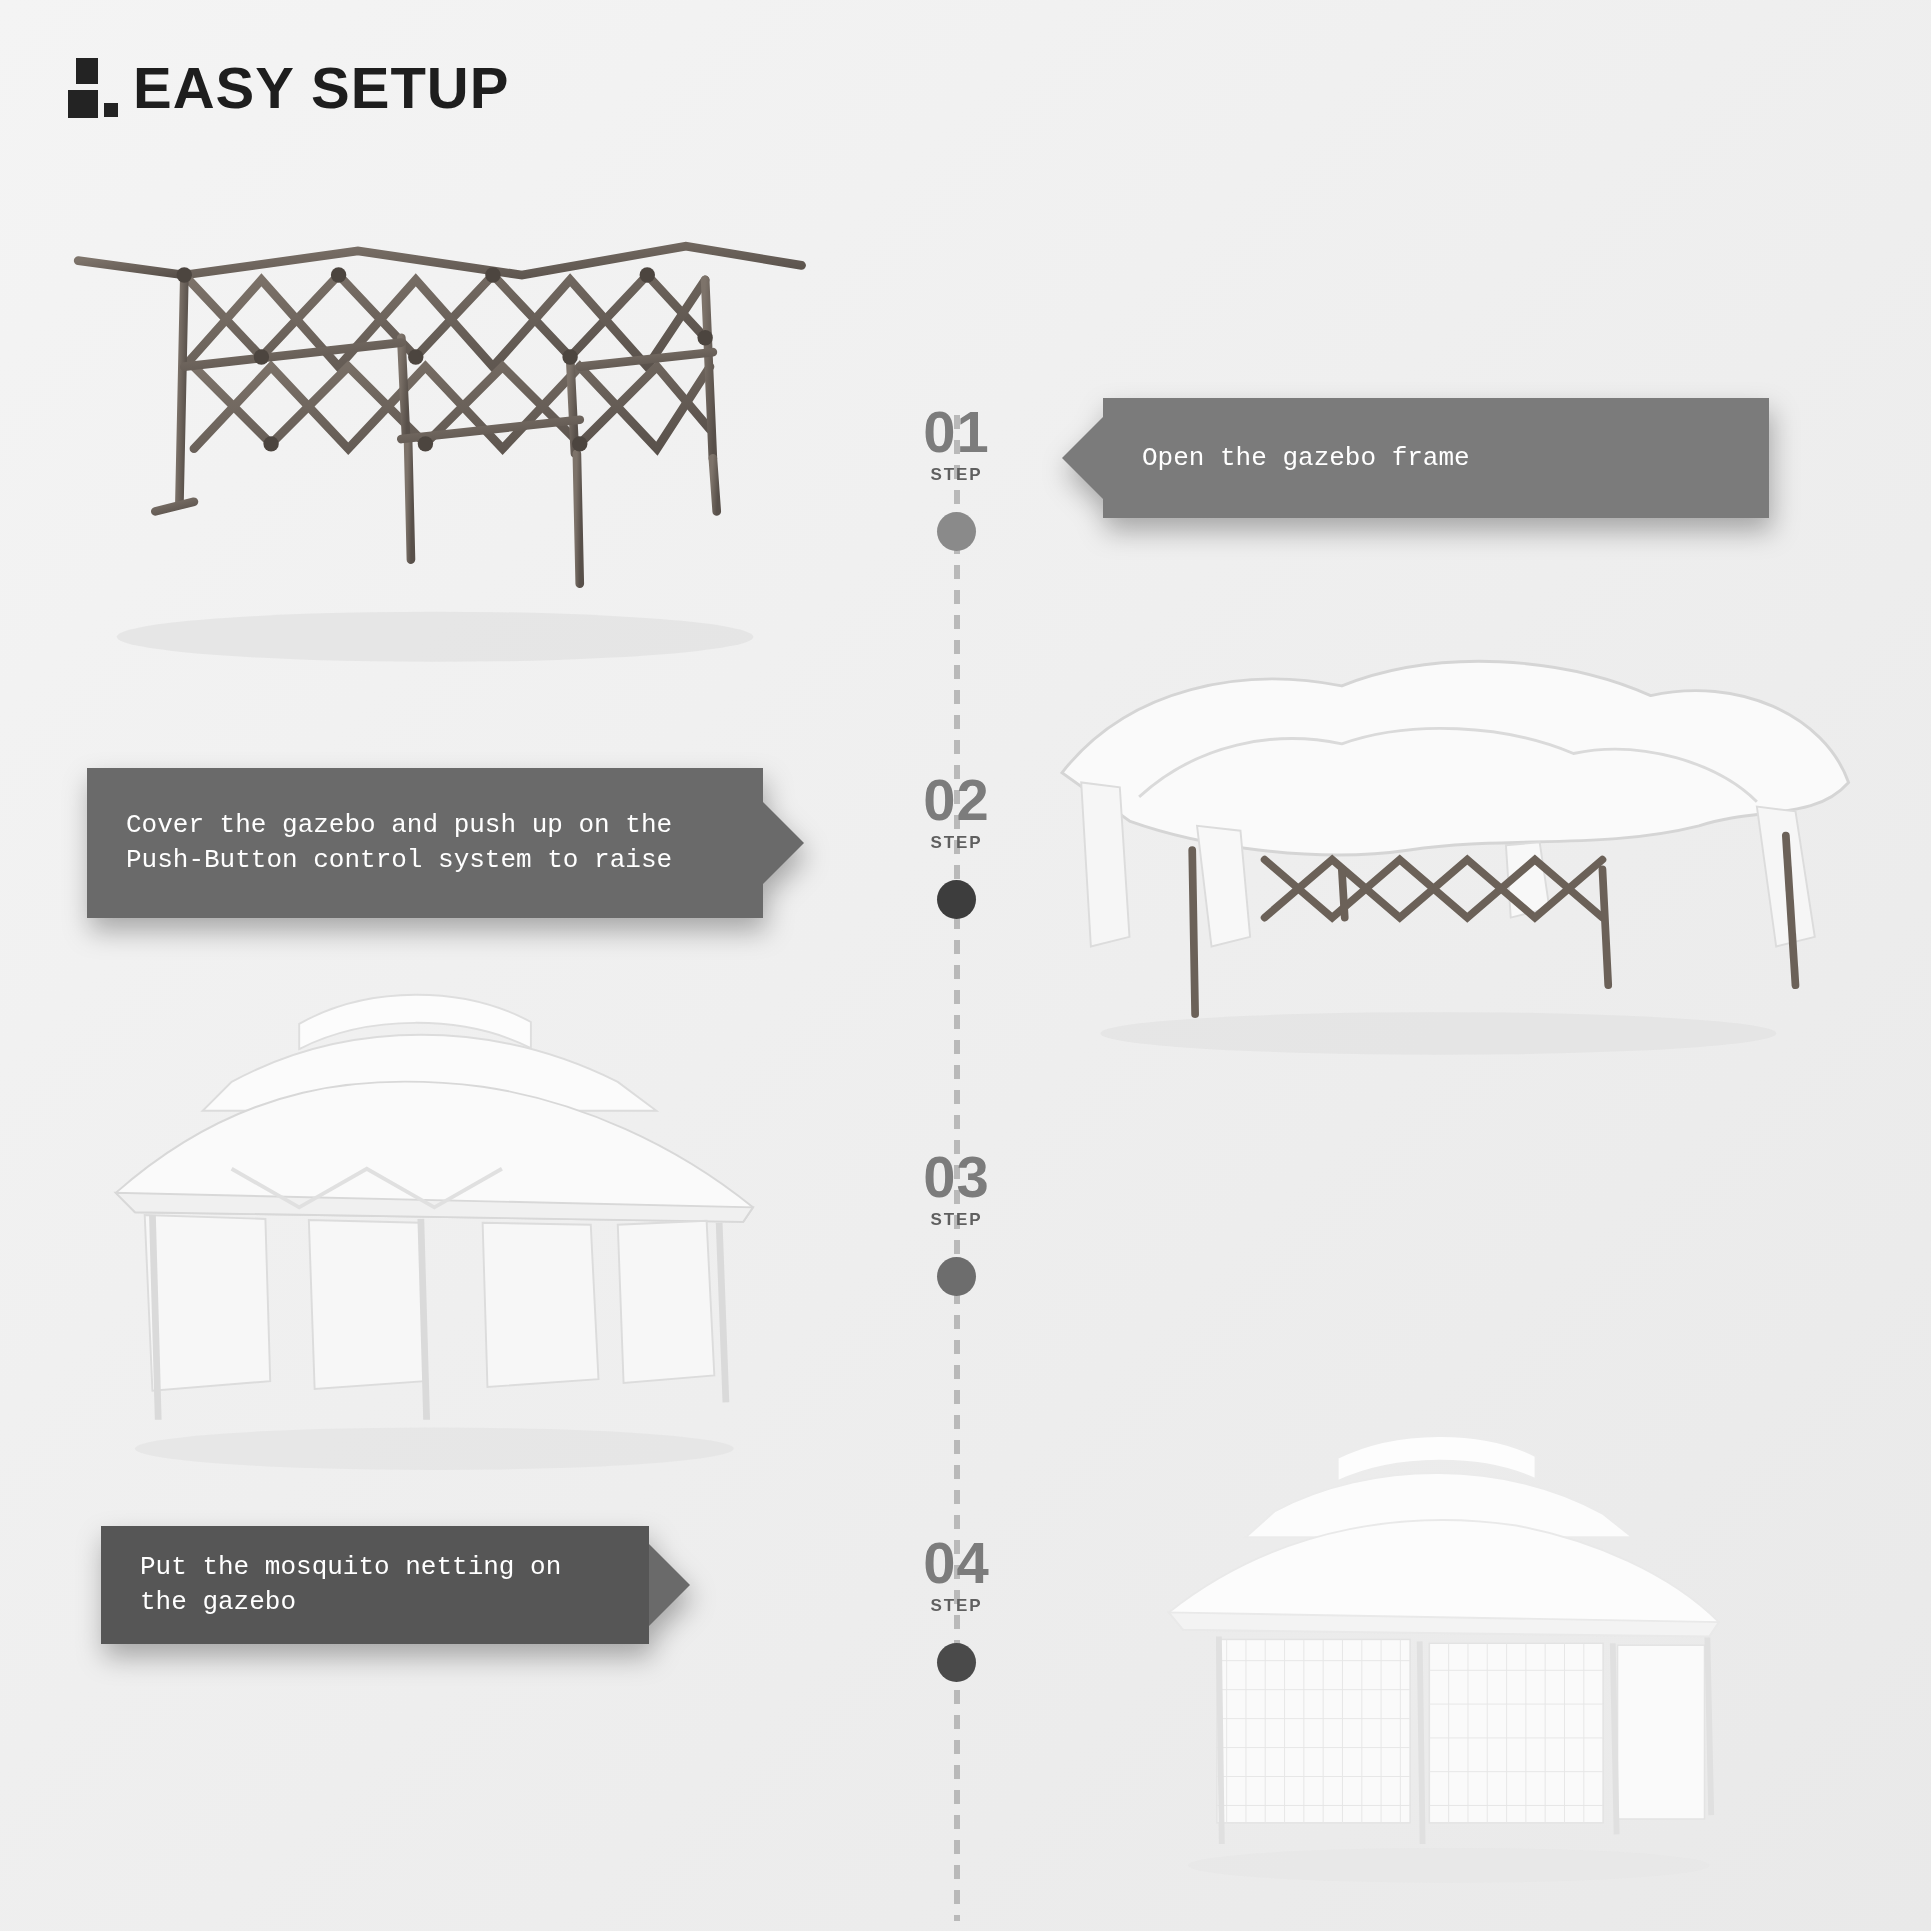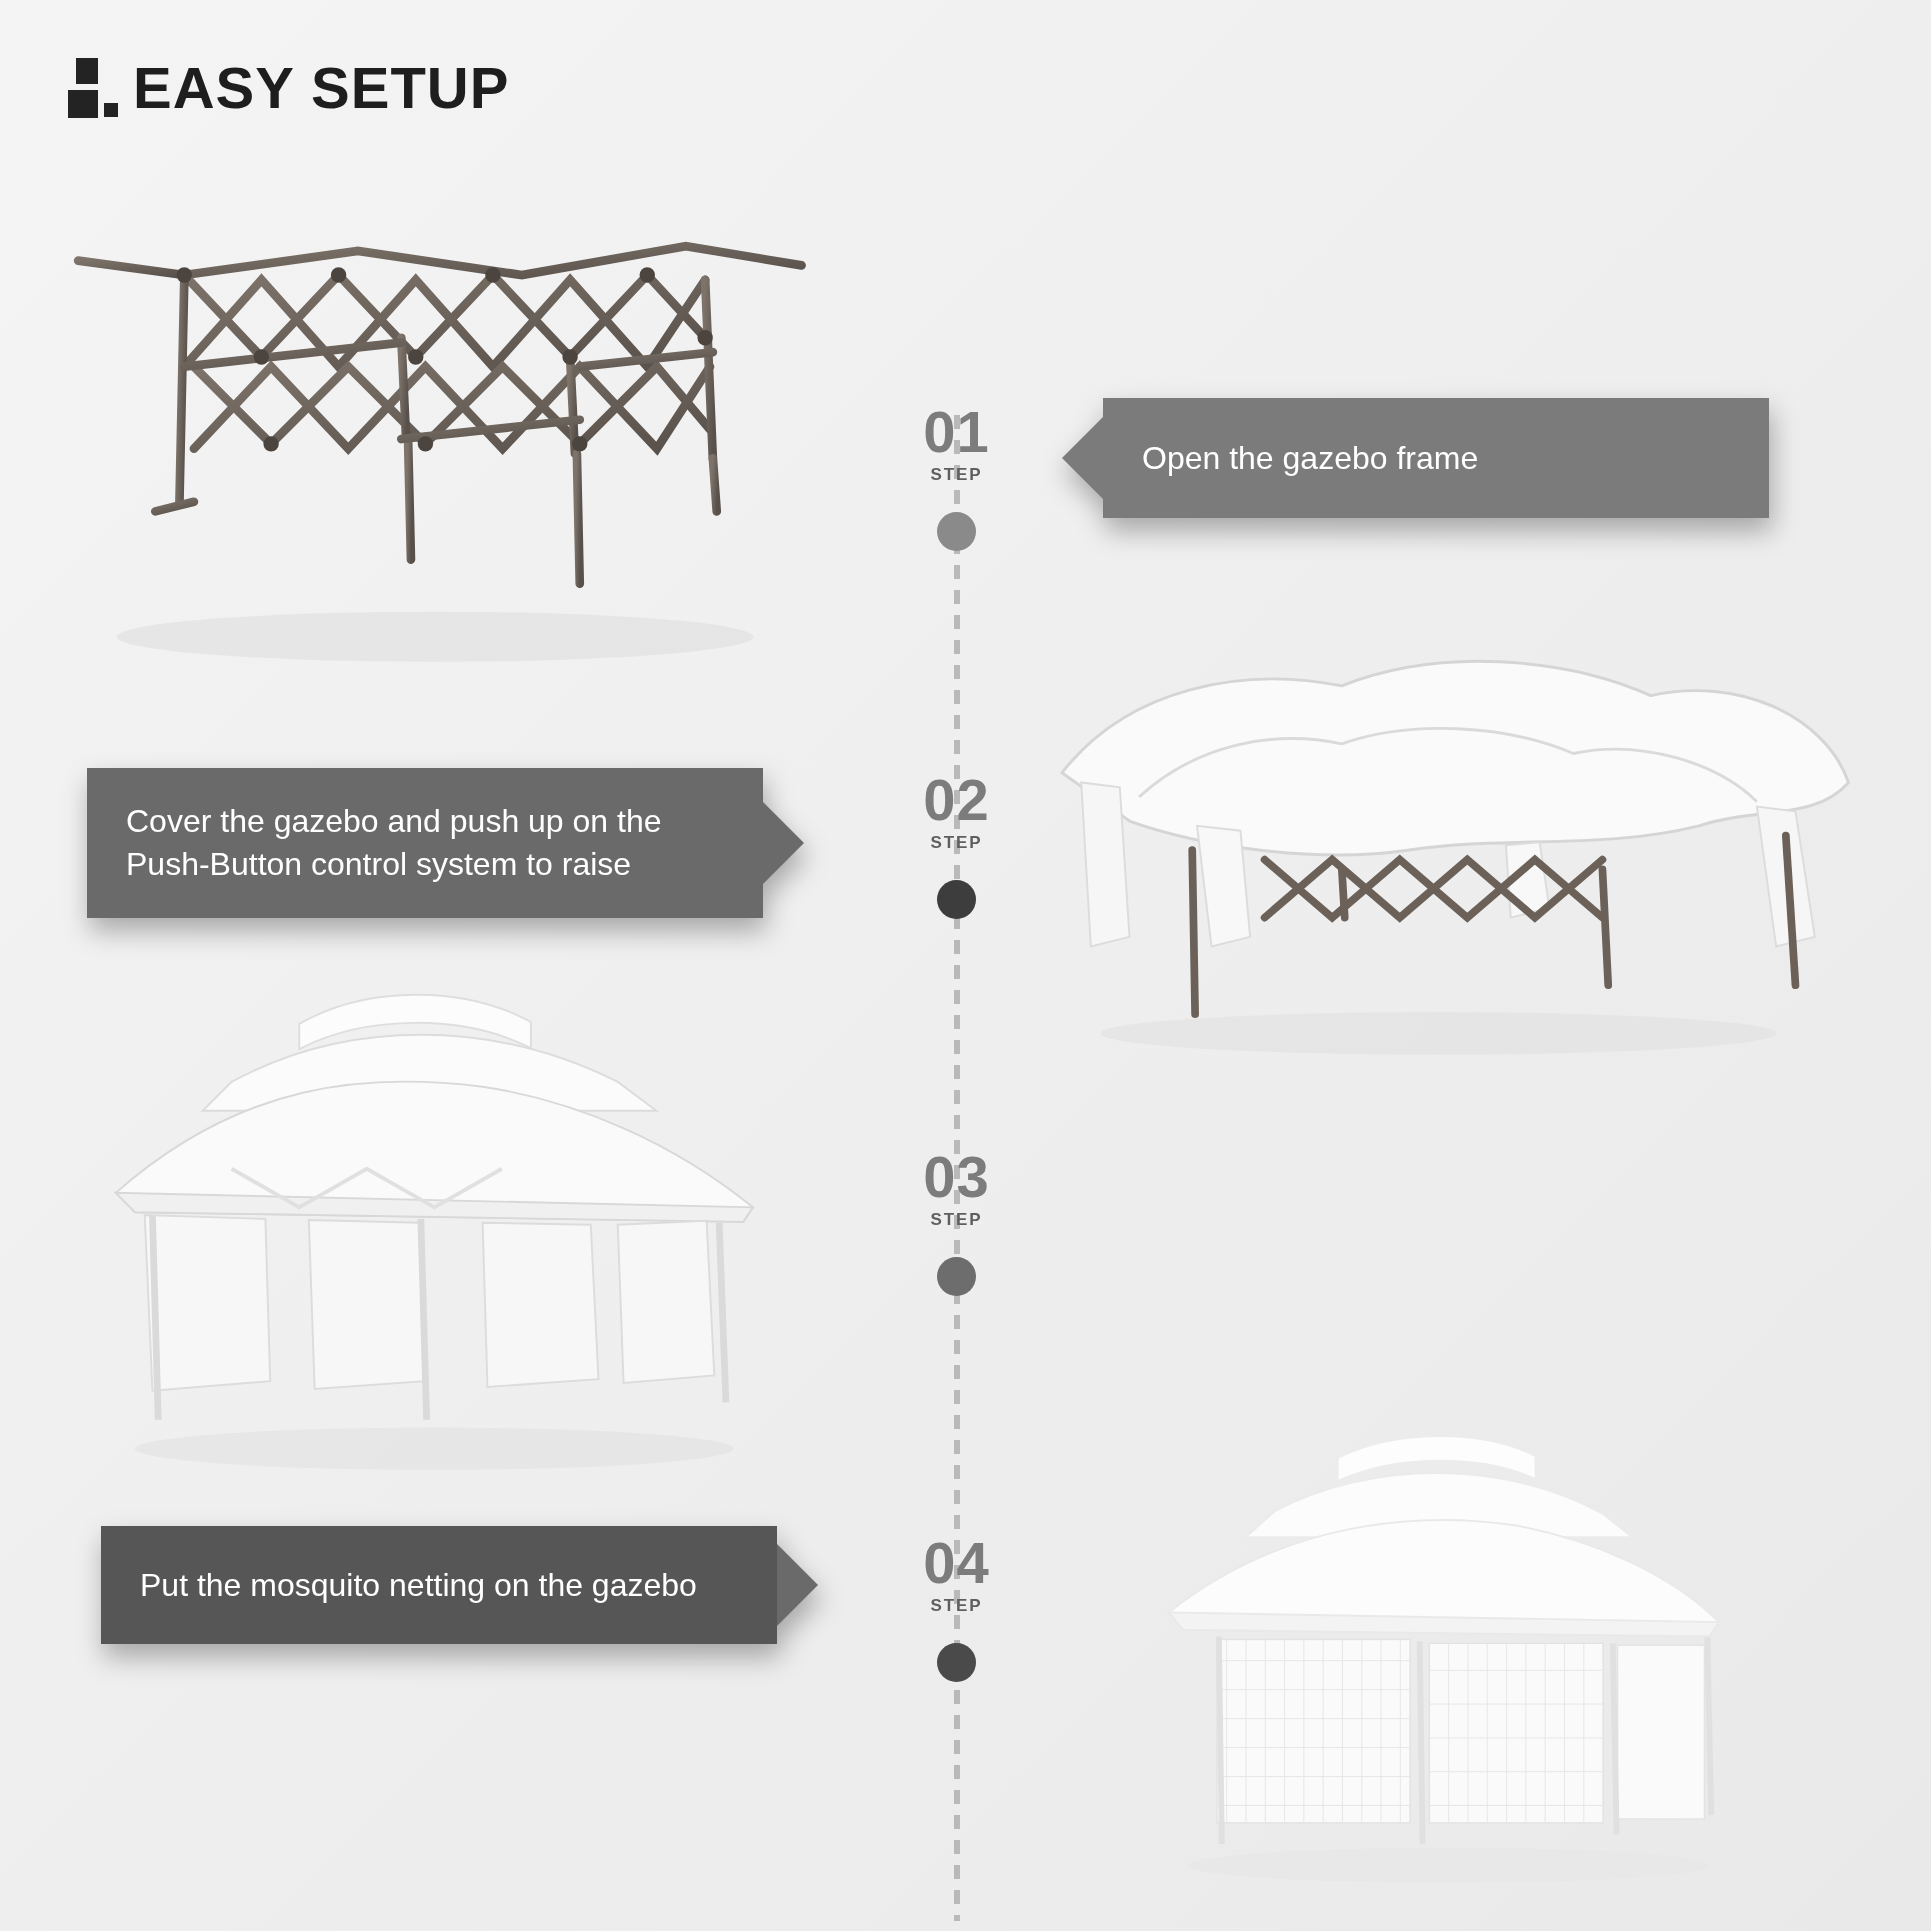--- a/index.html
+++ b/index.html
@@ -119,24 +119,25 @@
   
   .callout {
     position: absolute;
     display: flex;
     align-items: center;
     filter: drop-shadow(3.9px 13.5px 13.5px rgba(0,0,0,0.30));
   }
   .callout .body {
     background: #7b7b7b;
     color: #ffffff;
-    font-size: 32px;
+    font-size: 26px;
     line-height: 1.33;
     padding: 33px 39px;
     box-sizing: border-box;
+    font-family: Liberation Mono, monospace;
   }
   .callout.right .arrow {
     width: 0;
     height: 0;
     border-top: 41px solid transparent;
     border-bottom: 41px solid transparent;
     border-right: 41px solid #7b7b7b;
   }
   .callout.left .arrow {
     width: 0;
@@ -149,21 +150,21 @@
   #callout1 { left: 1062px; top: 398px; }
   #callout1 .body { width: 666px; height: 120px; display: flex; align-items: center; }
 
   #callout2 { left: 87px; top: 768px; }
   #callout2 .body { width: 676px; height: 150px; display: flex; align-items: center; background: #6a6a6a; }
 
   #callout3 { left: 1062px; top: 1144px; }
   #callout3 .body { width: 714px; height: 118px; display: flex; align-items: center; background: #6e6e6e; }
 
   #callout4 { left: 101px; top: 1526px; }
-  #callout4 .body { width: 676px; height: 118px; display: flex; align-items: center; background: #565656; }
+  #callout4 .body { width: 548px; height: 118px; display: flex; align-items: center; background: #565656; }
 
   
   .photo {
     position: absolute;
   }
 
   #photo-step1 { left: 68px; top: 222px; width: 792px; height: 463px; }
   #photo-step2 { left: 1023px; top: 628px; width: 850px; height: 444px; }
   #photo-step3 { left: 77px; top: 966px; width: 734px; height: 531px; }
   #photo-step4 { left: 1130px; top: 1429px; width: 618px; height: 473px; }

